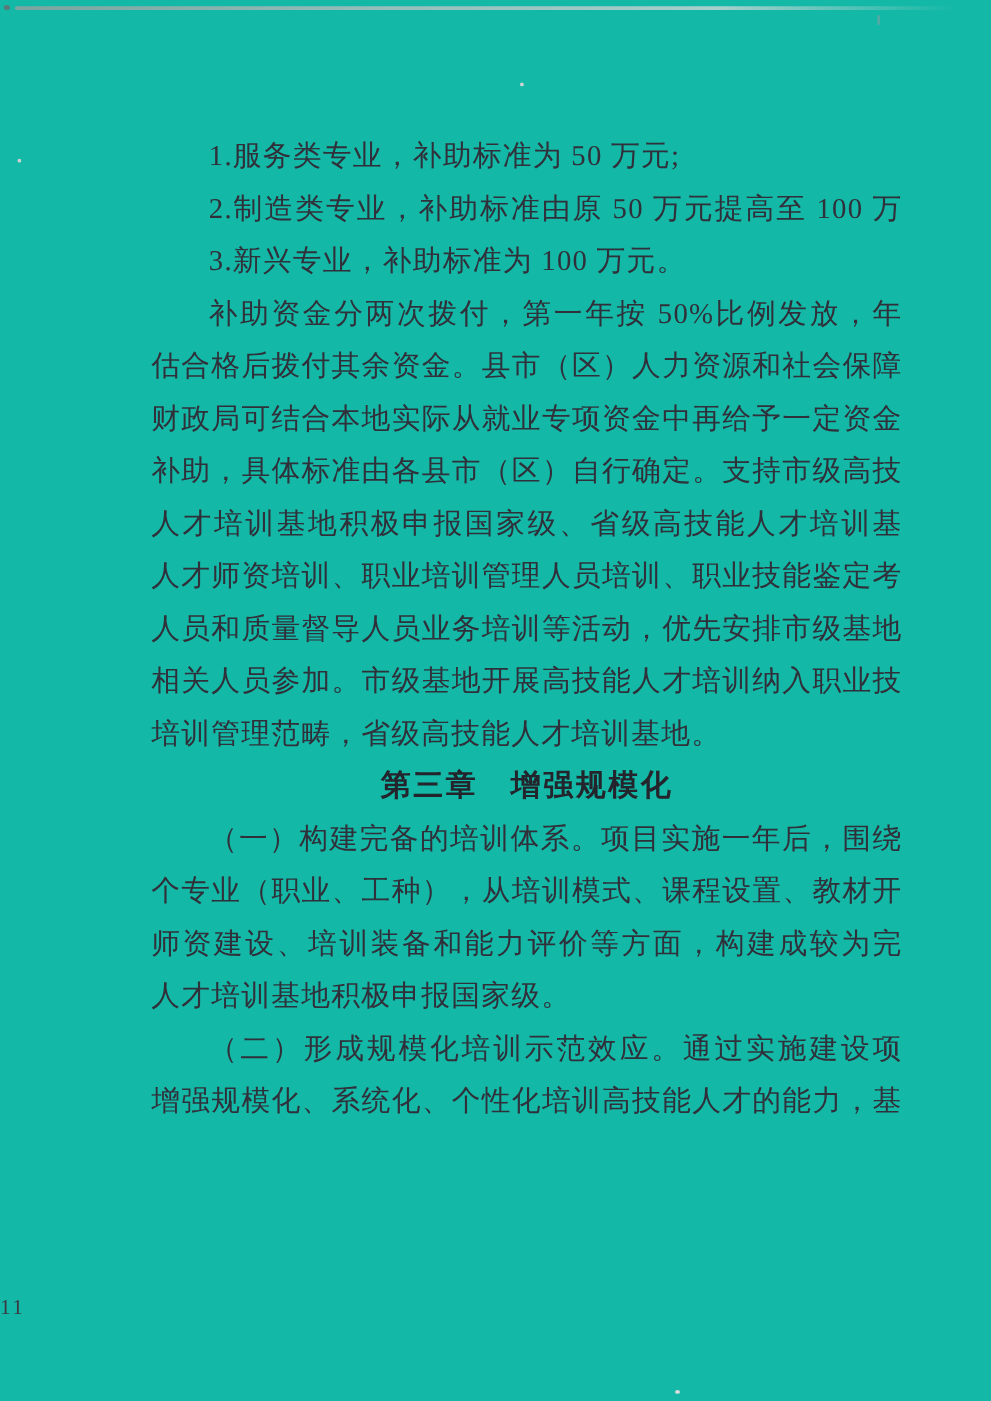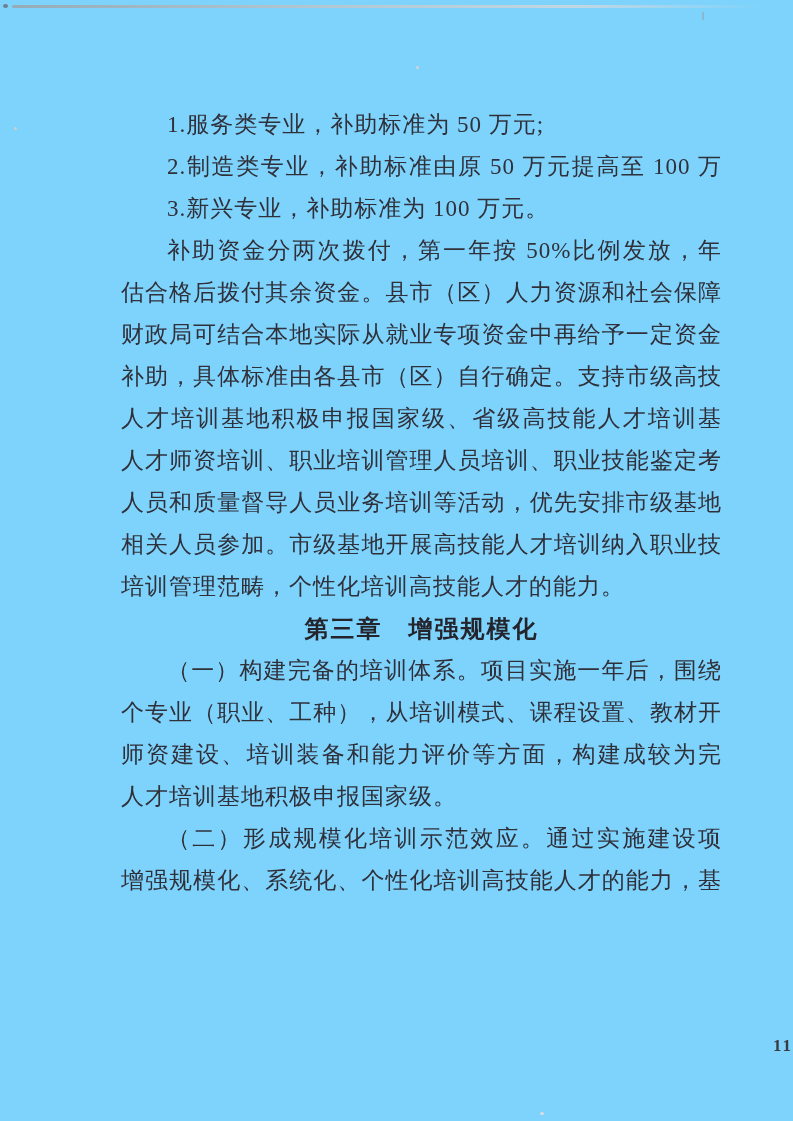--- a/index.html
+++ b/index.html
@@ -4,21 +4,21 @@
 <style>
   html, body {
     margin: 0;
     padding: 0;
     background: #e8e8e8;
   }
   .page {
     position: relative;
     width: 793px;
     height: 1121px;
-    background: #7dd3fc;
+    background: #14b8a6;
     overflow: hidden;
     font-family: "Liberation Serif", "DejaVu Serif", serif;
     color: #30303a;
   }
   
   .scan-line-top {
     position: absolute;
     left: 12px;
     top: 5px;
     width: 752px;
@@ -66,25 +66,24 @@
     height: 42px;
     text-align: center;
     color: #24242c;
     letter-spacing: 2px;
   }
   .page-number {
     position: absolute;
     left: 0;
     top: 1036px;
     width: 100%;
-    text-align: right;
+    text-align: left;
     font-size: 17px;
     color: #3a3a42;
     letter-spacing: 2px;
-    font-weight: bold;
   }
 </style>
 </head>
 <body>
 
 <div class="page">
 
   <div class="scan-line-top"></div>
   <div class="speck speck-a"></div>
   <div class="speck speck-b"></div>
@@ -97,21 +96,21 @@
     <div class="line indent fill">2.制造类专业，补助标准由原 50 万元提高至 100 万元。</div>
     <div class="line indent">3.新兴专业，补助标准为 100 万元。</div>
     <div class="line indent fill">补助资金分两次拨付，第一年按 50%比例发放，年度评</div>
     <div class="line fill">估合格后拨付其余资金。县市（区）人力资源和社会保障局、</div>
     <div class="line fill">财政局可结合本地实际从就业专项资金中再给予一定资金</div>
     <div class="line fill">补助，具体标准由各县市（区）自行确定。支持市级高技能</div>
     <div class="line fill">人才培训基地积极申报国家级、省级高技能人才培训基地。</div>
     <div class="line fill">人才师资培训、职业培训管理人员培训、职业技能鉴定考评</div>
     <div class="line fill">人员和质量督导人员业务培训等活动，优先安排市级基地的</div>
     <div class="line fill">相关人员参加。市级基地开展高技能人才培训纳入职业技能</div>
-    <div class="line">培训管理范畴，个性化培训高技能人才的能力。</div>
+    <div class="line">培训管理范畴，省级高技能人才培训基地。</div>
 
     <div class="chapter-heading">第三章　增强规模化</div>
 
     <div class="line indent fill">（一）构建完备的培训体系。项目实施一年后，围绕 1-3</div>
     <div class="line fill">个专业（职业、工种），从培训模式、课程设置、教材开发、</div>
     <div class="line fill">师资建设、培训装备和能力评价等方面，构建成较为完备、</div>
     <div class="line">人才培训基地积极申报国家级。</div>
     <div class="line indent fill">（二）形成规模化培训示范效应。通过实施建设项目，</div>
     <div class="line fill">增强规模化、系统化、个性化培训高技能人才的能力，基地</div>
   </div>

